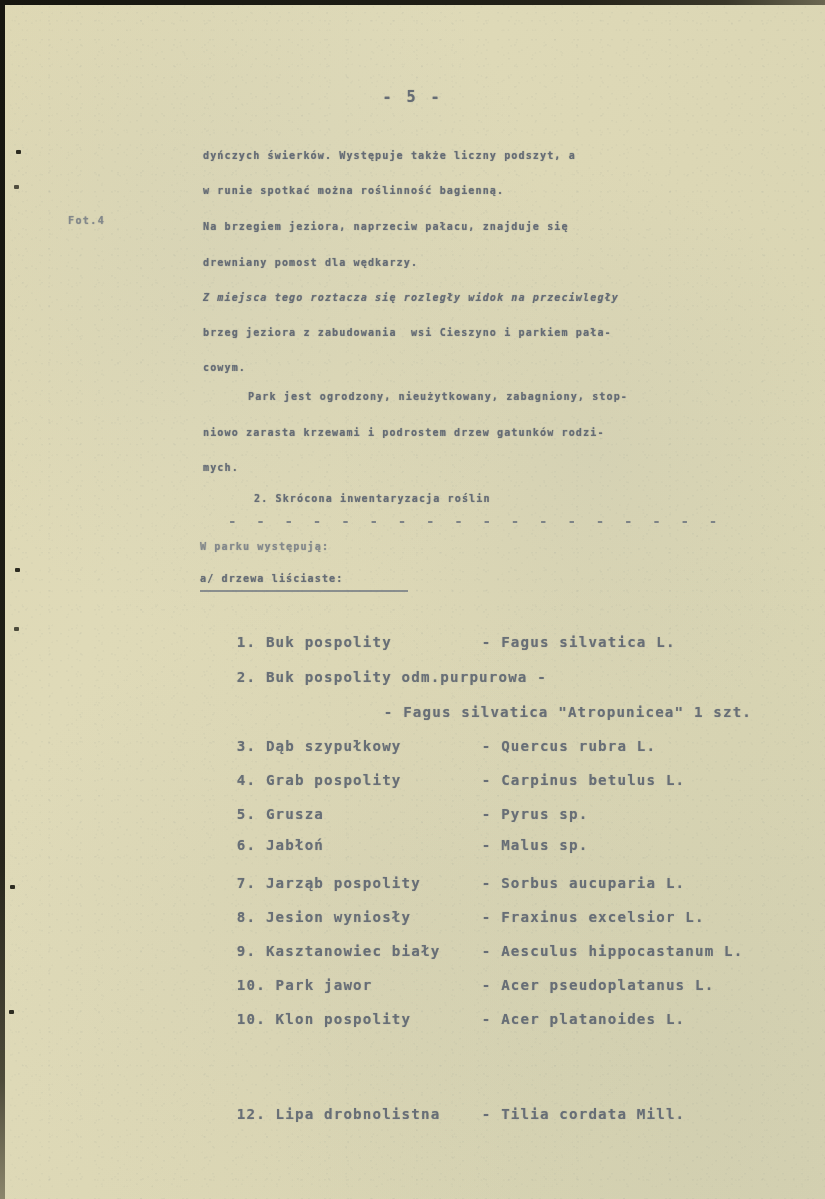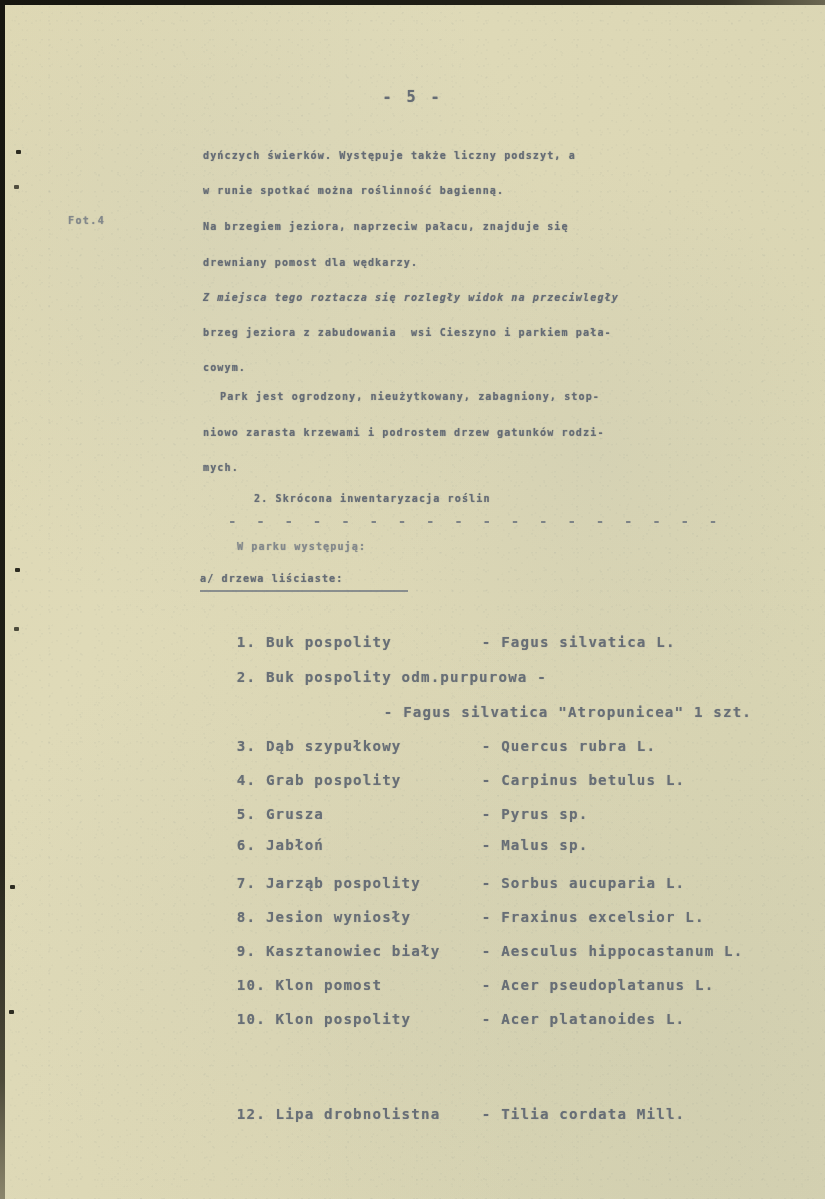--- a/index.html
+++ b/index.html
@@ -160,28 +160,28 @@
   <div class="ink body-line" style="top:150px;">dyńczych świerków. Występuje także liczny podszyt, a</div>
   <div class="ink body-line" style="top:185px;">w runie spotkać można roślinność bagienną.</div>
 
   <div class="ink body-line" style="top:221px;">Na brzegiem jeziora, naprzeciw pałacu, znajduje się</div>
   <div class="ink body-line" style="top:257px;">drewniany pomost dla wędkarzy.</div>
 
   <div class="ink body-line" style="top:292px;font-style:italic;">Z miejsca tego roztacza się rozległy widok na przeciwległy</div>
   <div class="ink body-line" style="top:327px;">brzeg jeziora z zabudowania  wsi Cieszyno i parkiem pała-</div>
   <div class="ink body-line" style="top:362px;">cowym.</div>
 
-  <div class="ink" style="left:220px; top:391px;">Park jest ogrodzony, nieużytkowany, zabagniony, stop-</div>
+  <div class="ink" style="left:248px; top:391px;">Park jest ogrodzony, nieużytkowany, zabagniony, stop-</div>
   <div class="ink body-line" style="top:427px;">niowo zarasta krzewami i podrostem drzew gatunków rodzi-</div>
   <div class="ink body-line" style="top:462px;">mych.</div>
 
   <div class="ink" style="left:229px; top:493px;margin-left:25px;">2. Skrócona inwentaryzacja roślin</div>
   <div class="dash-rule">- - - - - - - - - - - - - - - - - -</div>
 
-  <div class="ink light" style="left:200px; top:541px;margin-left:37px;">W parku występują:</div>
+  <div class="ink light" style="left:200px; top:541px;">W parku występują:</div>
 
   <div class="ink" style="left:200px; top:573px;">a/ drzewa liściaste:</div>
   <div class="solid-rule"></div>
 
   <div class="item-row" style="top:618px;">
     <span class="pl"><span>1.</span>&nbsp;<span>Buk pospolity</span></span><span class="lat">- Fagus silvatica L.</span>
   </div>
 
   <div class="item-row" style="top:653px;">
     <span class="pl" style="width:auto;"><span>2.</span>&nbsp;<span>Buk pospolity odm.purpurowa -</span></span>
@@ -206,21 +206,21 @@
   <div class="item-row" style="top:859px;">
     <span class="pl"><span>7.</span>&nbsp;<span>Jarząb pospolity</span></span><span class="lat">- Sorbus aucuparia L.</span>
   </div>
   <div class="item-row" style="top:893px;">
     <span class="pl"><span>8.</span>&nbsp;<span>Jesion wyniosły</span></span><span class="lat">- Fraxinus excelsior L.</span>
   </div>
   <div class="item-row" style="top:927px;">
     <span class="pl"><span>9.</span>&nbsp;<span>Kasztanowiec biały</span></span><span class="lat">- Aesculus hippocastanum L.</span>
   </div>
   <div class="item-row" style="top:961px;">
-    <span class="pl"><span>10.</span>&nbsp;<span>Klon pomost</span></span><span class="lat">- Acer pseudoplatanus L.</span>
+    <span class="pl"><span>10.</span>&nbsp;<span>Park jawor</span></span><span class="lat">- Acer pseudoplatanus L.</span>
   </div>
   <div class="item-row" style="top:995px;">
     <span class="pl"><span>10.</span>&nbsp;<span>Klon pospolity</span></span><span class="lat">- Acer platanoides L.</span>
   </div>
   <div class="item-row" style="top:1090px;">
     <span class="pl"><span>12.</span>&nbsp;<span>Lipa drobnolistna</span></span><span class="lat">- Tilia cordata Mill.</span>
   </div>
 
 </div>
 

